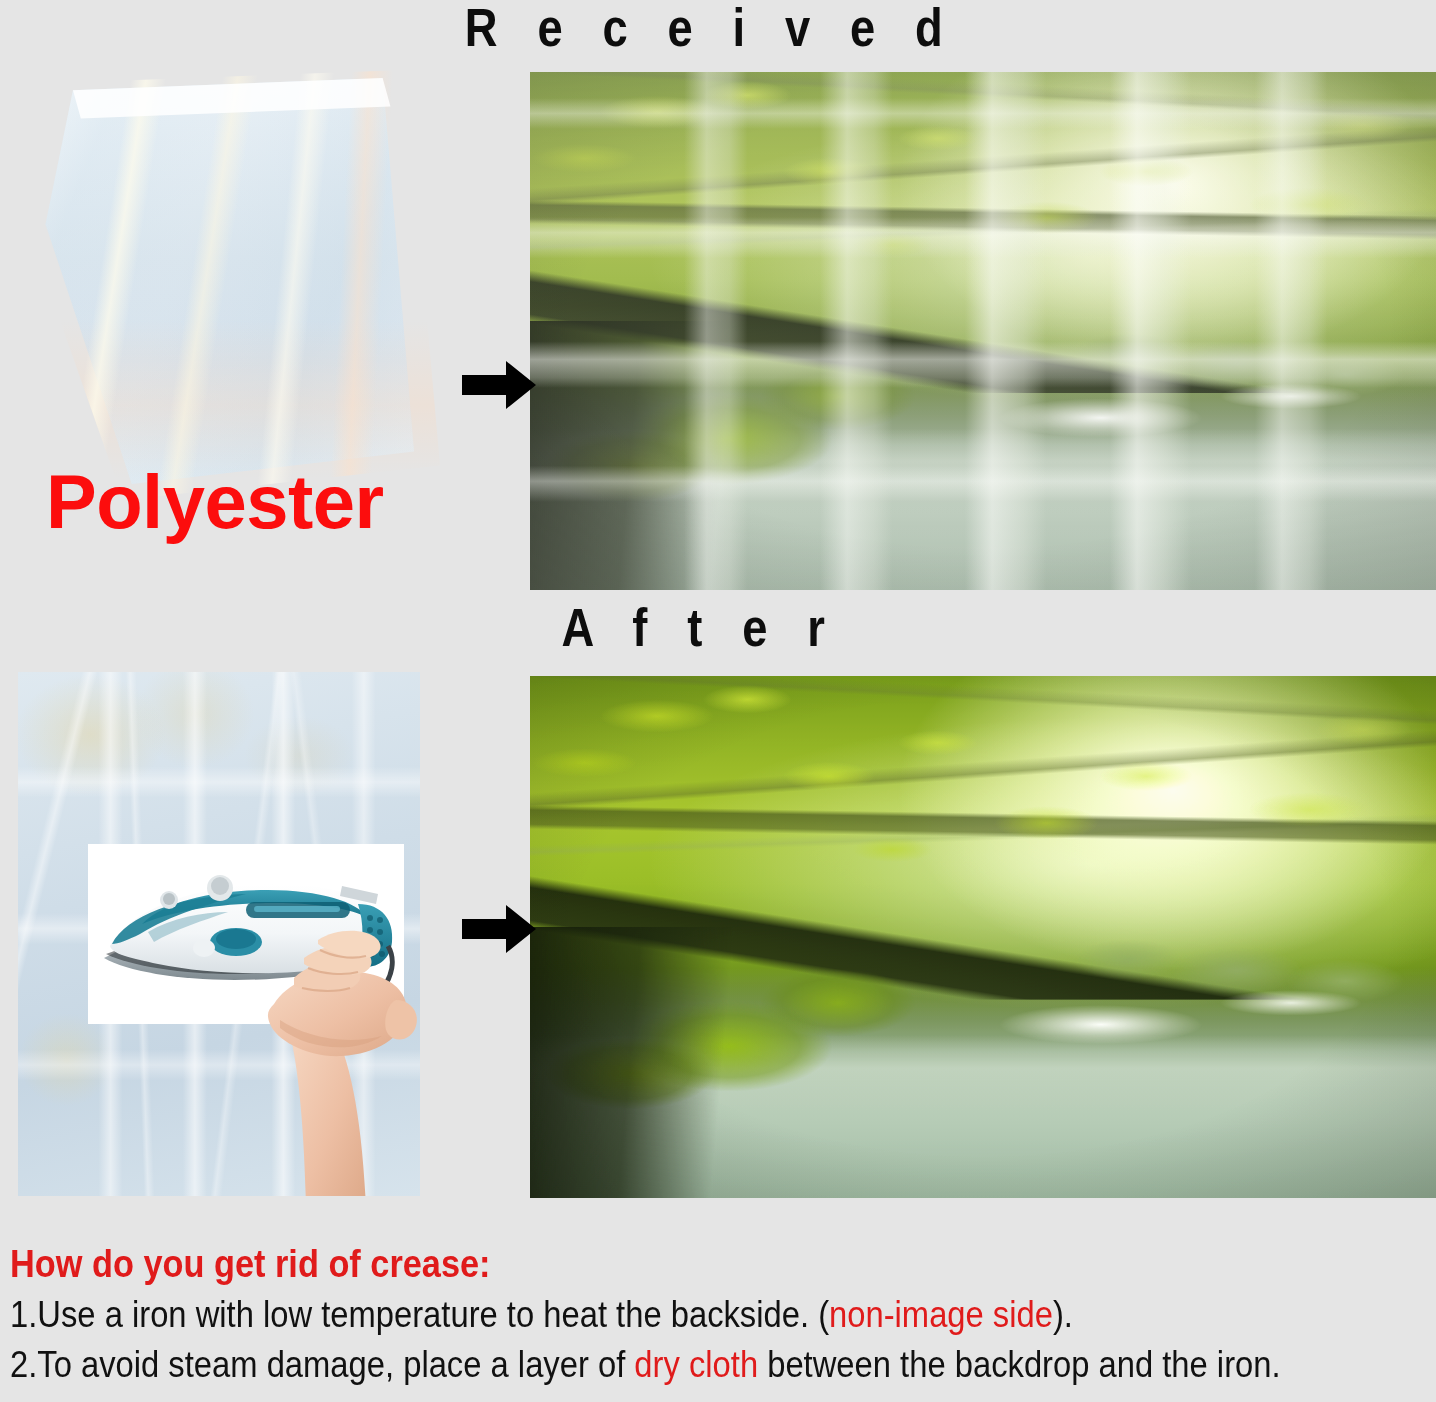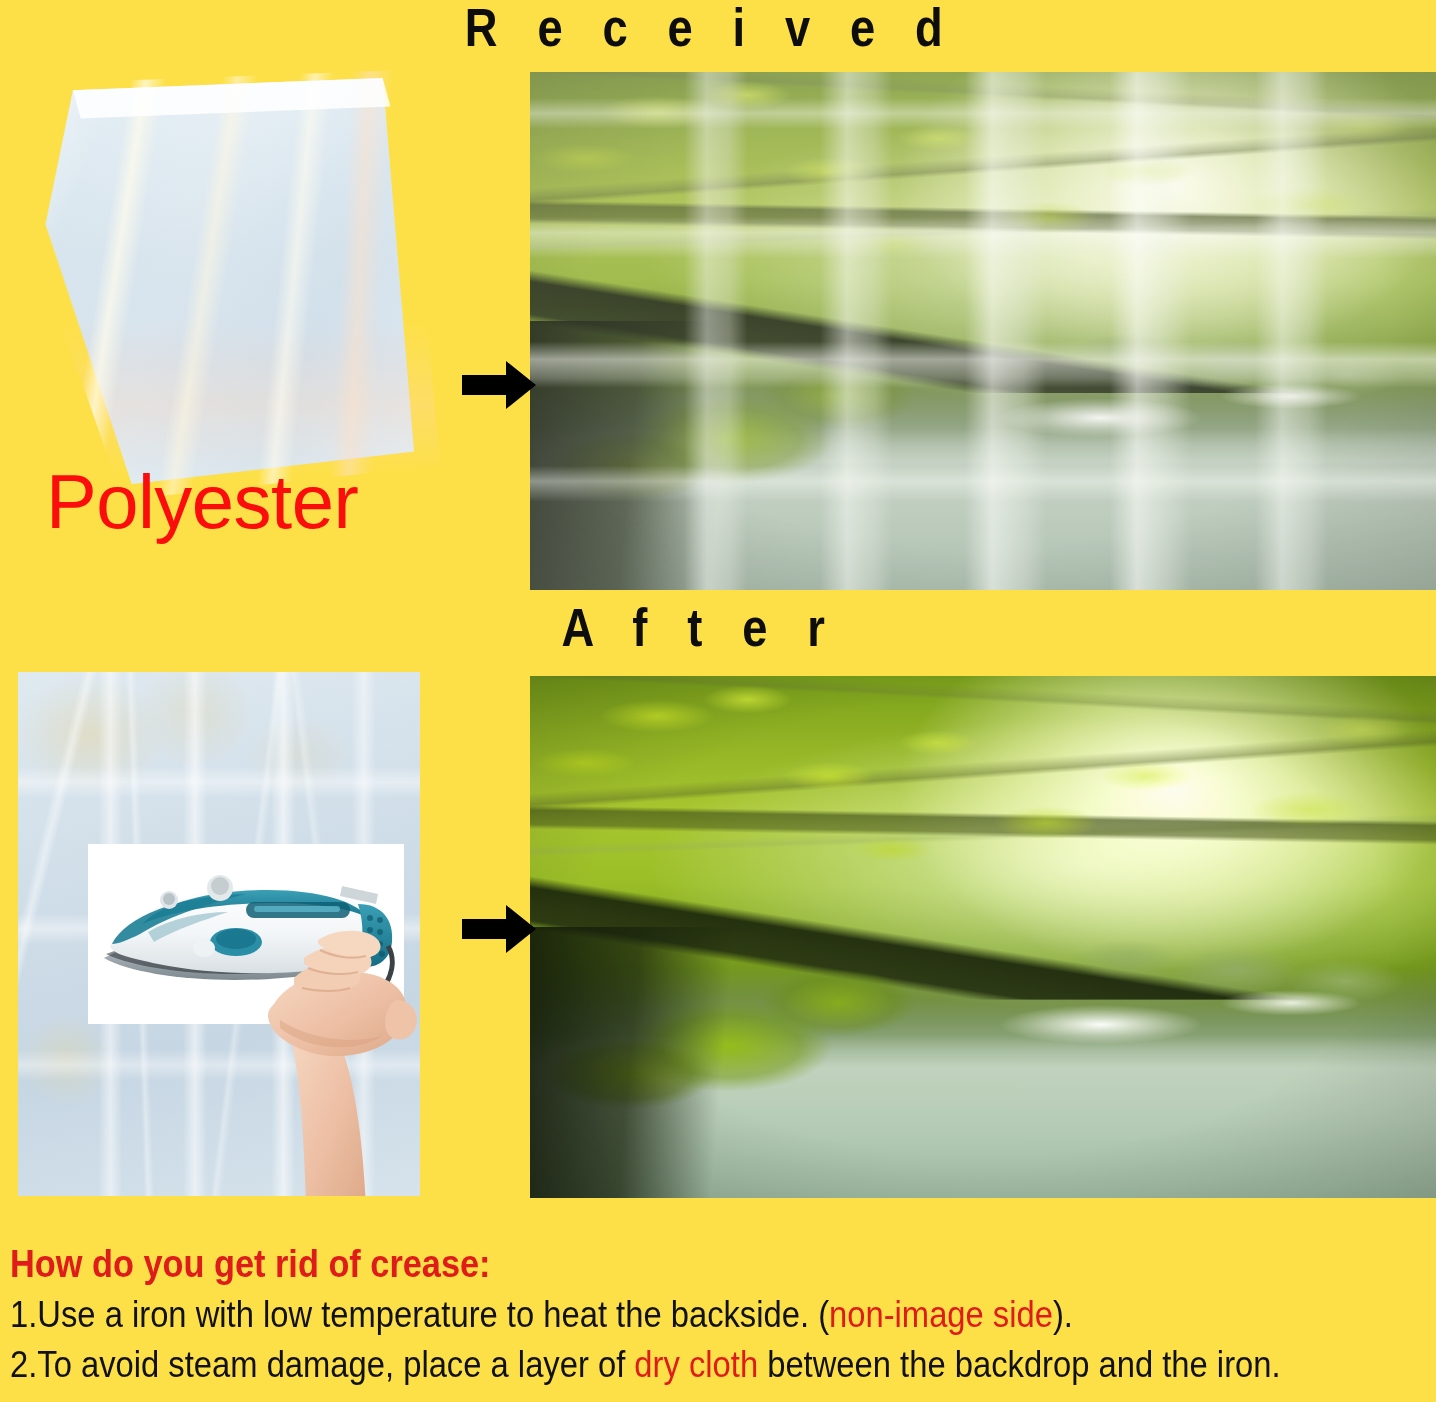--- a/index.html
+++ b/index.html
@@ -8,21 +8,21 @@
     padding: 0;
     background: #ffffff;
   }
   body {
     font-family: "Liberation Sans", sans-serif;
   }
   #page {
     position: relative;
     width: 1436px;
     height: 1402px;
-    background: #fde047;
+    background: #e5e5e5;
     overflow: hidden;
   }
 
   
   .section-title {
     position: absolute;
     font-family: "Liberation Sans", sans-serif;
     font-weight: bold;
     color: #0d0d0d;
     letter-spacing: 0.30em;
@@ -45,21 +45,21 @@
     font-size: 54px;
     line-height: 62px;
   }
 
   
   #polyester-label {
     position: absolute;
     left: 46px; top: 462px;
     font-size: 76px;
     line-height: 80px;
-    font-weight: normal;
+    font-weight: bold;
     color: #fc0d0d;
     font-family: "Liberation Sans", sans-serif;
     letter-spacing: -0.5px;
     z-index: 6;
   }
 
   
   .arrow {
     position: absolute;
     z-index: 5;

